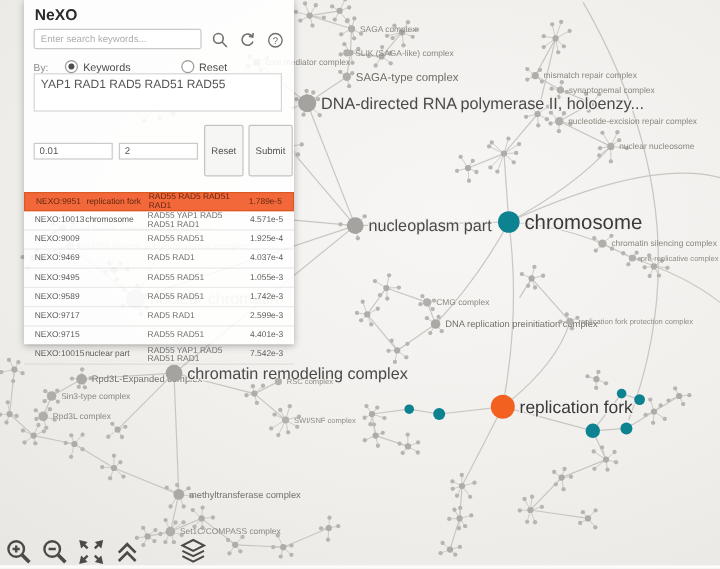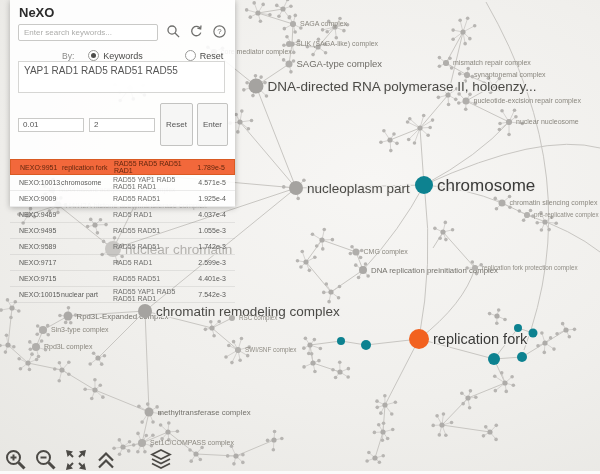--- a/index.html
+++ b/index.html
@@ -5,30 +5,30 @@
   html,body{margin:0;padding:0;}
   body{
     width:600px;height:474px;position:relative;overflow:hidden;
     font-family:"Liberation Sans",sans-serif;
     background:radial-gradient(ellipse 95% 85% at 62% 38%, #f7f6f4 0%, #f0efec 55%, #e7e6e2 100%);
   }
   #graph-svg{position:absolute;left:0;top:0;z-index:1;}
   .bottom-strip{position:absolute;bottom:0;left:0;width:100%;height:3px;background:#fbfbfa;z-index:4;}
 
   
-  .panel{position:absolute;left:10px;top:0;width:225px;height:207px;
+  .panel{position:absolute;left:20px;top:0;width:225px;height:287px;
     background:rgba(255,255,255,0.88);box-shadow:0 1px 6px rgba(0,0,0,0.28);z-index:10;}
   .app-title{font-size:13px;font-weight:bold;color:#2c2c2c;padding:5px 9px 1px;}
-  .search-row{display:flex;align-items:flex-start;padding:3px 8px 0;}
+  .search-row{display:flex;align-items:flex-end;padding:3px 8px 0;}
   .search-input{width:130px;height:15px;font-size:8px;border:1px solid #c9c9c7;border-radius:2px;
     padding:0 5px;color:#555;background:rgba(255,255,255,0.92);outline:none;}
   .search-input::placeholder{color:#adadab;}
   .icon-btn{width:15px;height:15px;margin-left:8px;color:#6e6e6c;cursor:pointer;flex:none;}
   .icon-btn svg{width:100%;height:100%;display:block;}
-  .by-row{display:flex;align-items:center;padding:9px 8px 0;font-size:8.5px;color:#8a8a88;margin-left:44px;}
+  .by-row{display:flex;align-items:center;padding:9px 8px 0;font-size:8.5px;color:#8a8a88;}
   .radio{width:9px;height:9px;border:1px solid #9a9a98;border-radius:50%;position:relative;
     background:#fff;margin:0 4px 0 14px;flex:none;}
   .radio.checked::after{content:"";position:absolute;left:2px;top:2px;right:2px;bottom:2px;
     border-radius:50%;background:#4d4d4b;}
   .radio-label{font-size:9px;color:#4a4a48;text-align:right;}
   .section-heading{padding:17px 9px 4px;font-size:10.5px;color:#666664;}
   .gene-textarea{margin:0 8px;width:195px;height:24px;resize:none;border:1px solid #d6d6d4;
     font-size:10px;color:#555;padding:3px 5px;background:rgba(255,255,255,0.85);
     font-family:"Liberation Sans",sans-serif;outline:none;}
   .params-row{display:flex;align-items:center;margin:6px 8px 13px;}
@@ -1191,21 +1191,21 @@
     <span class="radio-label">Reset</span>
   </div>
 
 
   <textarea class="gene-textarea" spellcheck="false" style="">YAP1 RAD1 RAD5 RAD51 RAD55</textarea>
 
   <div class="params-row">
     <input class="param-input" type="text" value="0.01" style="">
     <input class="param-input" type="text" value="2" style="">
     <button class="btn btn-reset">Reset</button>
-    <button class="btn">Enter</button>
+    <button class="btn">Submit</button>
   </div>
 
   <div class="results-table" id="results-table">
       <div class="result-row highlighted">
         <span class="col-id">NEXO:9951</span>
         <span class="col-name">replication fork</span>
         <span class="col-genes">RAD55 RAD5 RAD51 RAD1</span>
         <span class="col-pval">1.789e-5</span>
       </div>
       <div class="result-row">

